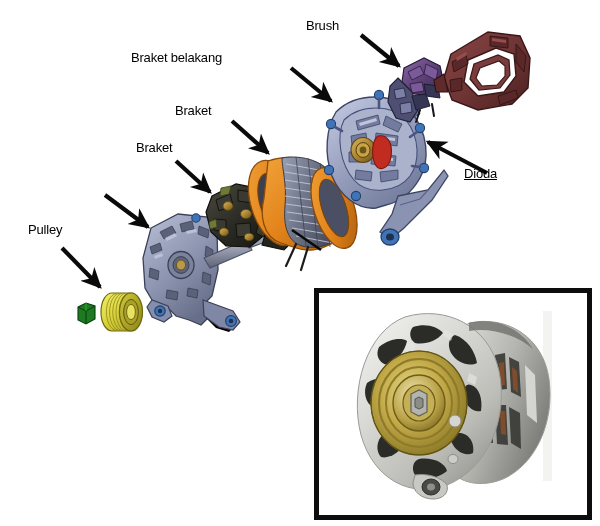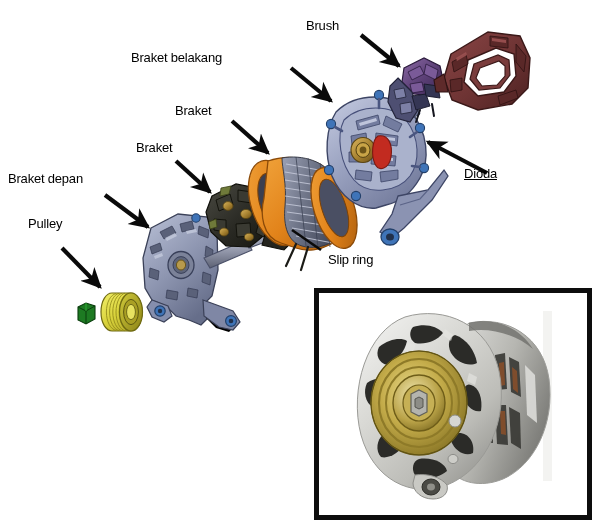--- a/index.html
+++ b/index.html
@@ -359,28 +359,26 @@
       <line x1="105" y1="195" x2="148" y2="227" marker-end="url(#ah)"></line>
       <line x1="176" y1="161" x2="210" y2="192" marker-end="url(#ah)"></line>
       <line x1="232" y1="121" x2="268" y2="153" marker-end="url(#ah)"></line>
       <line x1="291" y1="68" x2="331" y2="101" marker-end="url(#ah)"></line>
       <line x1="361" y1="35" x2="399" y2="66" marker-end="url(#ah)"></line>
       <line x1="487" y1="173" x2="428" y2="142" marker-end="url(#ah)"></line>
     </g>
     <line x1="321" y1="250" x2="292" y2="230" stroke="#0a0a0a" stroke-width="2.6"></line>
   </svg>
 
-  <div class="lbl" style="left:28px;top:217px;">Pulley</div>
-  <div class="lbl" style="left:8px;top:172px;">Braket depan</div>
+  <div class="lbl" style="left:28px;top:223px;">Pulley</div>
   <div class="lbl" style="left:136px;top:141px;">Braket</div>
   <div class="lbl" style="left:175px;top:104px;">Braket</div>
   <div class="lbl" style="left:131px;top:51px;">Braket belakang</div>
   <div class="lbl" style="left:306px;top:19px;">Brush</div>
   <div class="lbl" style="left:464px;top:167px;text-decoration:underline;">Dioda</div>
-  <div class="lbl" style="left:328px;top:253px;">Slip ring</div>
 
   <div id="inset-box">
     <svg id="inset-photo" viewBox="0 0 268 222">
       <defs>
         <linearGradient id="gCase" x1="0.1" y1="0" x2="0.9" y2="1">
           <stop offset="0%" stop-color="#f2f2f0"></stop>
           <stop offset="35%" stop-color="#d9d9d5"></stop>
           <stop offset="70%" stop-color="#bdbdb8"></stop>
           <stop offset="100%" stop-color="#8e8e8a"></stop>
         </linearGradient>

